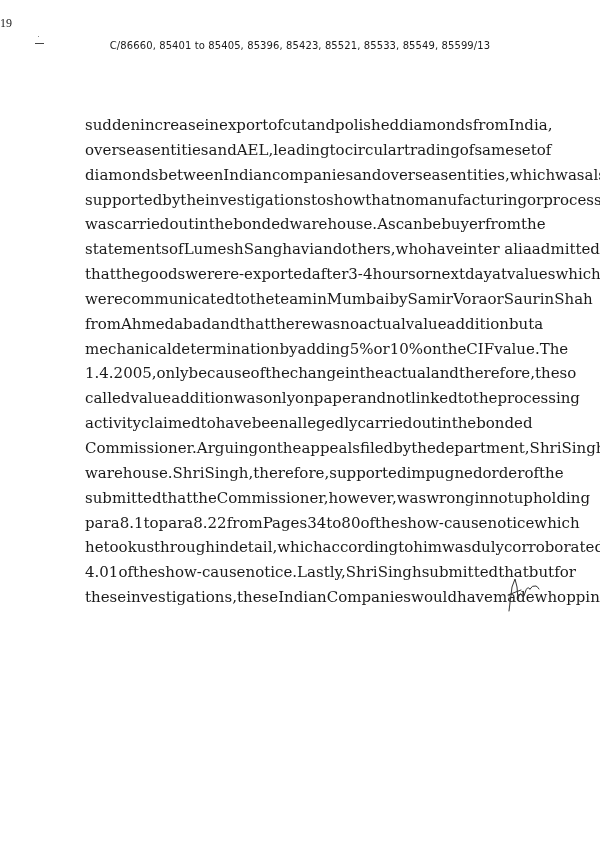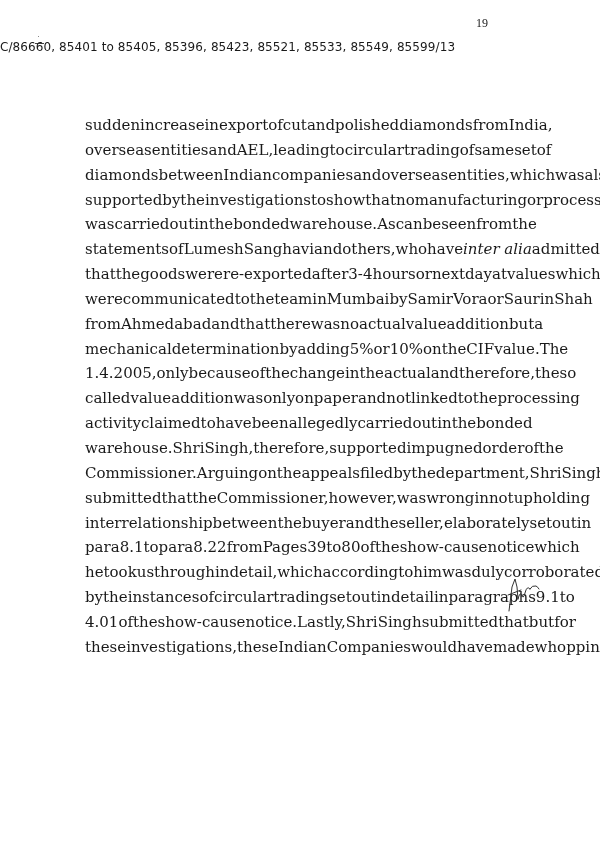--- a/index.html
+++ b/index.html
@@ -12,31 +12,32 @@
       height: 848px;
       position: relative;
       overflow: hidden;
       color: #1a1a1a;
     }
     .page-number {
       position: absolute;
       top: 16px;
       left: 0;
       width: 488px;
-      text-align: right;
+      text-align: left;
       font-family: "Liberation Serif", serif;
       font-size: 12px;
     }
     .case-ref {
       position: absolute;
       top: 40px;
       left: 0;
       width: 600px;
+      text-align: center;
       font-family: "DejaVu Sans", sans-serif;
-      font-size: 12px;
+      font-size: 10px;
       letter-spacing: 0.1px;
     }
     .margin-mark {
       position: absolute;
       top: 43px;
       left: 35px;
       width: 9px;
       height: 1px;
       background: #444;
     }
@@ -58,21 +59,20 @@
       line-height: 24.85px;
     }
     .line {
       display: block;
       text-align: justify;
       text-align-last: justify;
       white-space: nowrap;
       height: 24.85px;
     }
     .italic {
-      font-style: italic;
     }
     .signature {
       position: absolute;
       left: 505px;
       top: 573px;
       width: 50px;
       height: 40px;
     }
   </style>
 </head>
@@ -82,35 +82,33 @@
 <div class="margin-mark"></div>
 
 <div class="page-number">19</div>
 <div class="case-ref">C/86660, 85401 to 85405, 85396, 85423, 85521, 85533, 85549, 85599/13</div>
 
 <div class="body-text" id="body-text">
     <div class="line just"><span>sudden</span><span>increase</span><span>in</span><span>export</span><span>of</span><span>cut</span><span>and</span><span>polished</span><span>diamonds</span><span>from</span><span>India,</span></div>
     <div class="line just"><span>overseas</span><span>entities</span><span>and</span><span>AEL,</span><span>leading</span><span>to</span><span>circular</span><span>trading</span><span>of</span><span>same</span><span>set</span><span>of</span></div>
     <div class="line just"><span>diamonds</span><span>between</span><span>Indian</span><span>companies</span><span>and</span><span>overseas</span><span>entities,</span><span>which</span><span>was</span><span>also</span></div>
     <div class="line just"><span>supported</span><span>by</span><span>the</span><span>investigations</span><span>to</span><span>show</span><span>that</span><span>no</span><span>manufacturing</span><span>or</span><span>process</span></div>
-    <div class="line just"><span>was</span><span>carried</span><span>out</span><span>in</span><span>the</span><span>bonded</span><span>warehouse.</span><span>As</span><span>can</span><span>be</span><span>seen</span><span>from</span><span>the</span></div>
+    <div class="line just"><span>was</span><span>carried</span><span>out</span><span>in</span><span>the</span><span>bonded</span><span>warehouse.</span><span>As</span><span>can</span><span>be</span><span>buyer</span><span>from</span><span>the</span></div>
     <div class="line just"><span>statements</span><span>of</span><span>Lumesh</span><span>Sanghavi</span><span>and</span><span>others,</span><span>who</span><span>have</span><span class="italic">inter alia</span><span>admitted</span></div>
     <div class="line just"><span>that</span><span>the</span><span>goods</span><span>were</span><span>re-exported</span><span>after</span><span>3-4</span><span>hours</span><span>or</span><span>next</span><span>day</span><span>at</span><span>values</span><span>which</span></div>
     <div class="line just"><span>were</span><span>communicated</span><span>to</span><span>the</span><span>team</span><span>in</span><span>Mumbai</span><span>by</span><span>Samir</span><span>Vora</span><span>or</span><span>Saurin</span><span>Shah</span></div>
     <div class="line just"><span>from</span><span>Ahmedabad</span><span>and</span><span>that</span><span>there</span><span>was</span><span>no</span><span>actual</span><span>value</span><span>addition</span><span>but</span><span>a</span></div>
     <div class="line just"><span>mechanical</span><span>determination</span><span>by</span><span>adding</span><span>5%</span><span>or</span><span>10%</span><span>on</span><span>the</span><span>CIF</span><span>value.</span><span>The</span></div>
     <div class="line just"><span>1.4.2005,</span><span>only</span><span>because</span><span>of</span><span>the</span><span>change</span><span>in</span><span>the</span><span>actual</span><span>and</span><span>therefore,</span><span>the</span><span>so</span></div>
     <div class="line just"><span>called</span><span>value</span><span>addition</span><span>was</span><span>only</span><span>on</span><span>paper</span><span>and</span><span>not</span><span>linked</span><span>to</span><span>the</span><span>processing</span></div>
     <div class="line just"><span>activity</span><span>claimed</span><span>to</span><span>have</span><span>been</span><span>allegedly</span><span>carried</span><span>out</span><span>in</span><span>the</span><span>bonded</span></div>
+    <div class="line just"><span>Commissioner.</span><span>Arguing</span><span>on</span><span>the</span><span>appeals</span><span>filed</span><span>by</span><span>the</span><span>department,</span><span>Shri</span><span>Singh</span></div>
     <div class="line just"><span>warehouse.</span><span>Shri</span><span>Singh,</span><span>therefore,</span><span>supported</span><span>impugned</span><span>order</span><span>of</span><span>the</span></div>
-    <div class="line just"><span>Commissioner.</span><span>Arguing</span><span>on</span><span>the</span><span>appeals</span><span>filed</span><span>by</span><span>the</span><span>department,</span><span>Shri</span><span>Singh</span></div>
     <div class="line just"><span>submitted</span><span>that</span><span>the</span><span>Commissioner,</span><span>however,</span><span>was</span><span>wrong</span><span>in</span><span>not</span><span>upholding</span></div>
-    <div class="line just"><span>inter</span><span>relationship</span><span>between</span><span>the</span><span>buyer</span><span>and</span><span>the</span><span>seller,</span><span>elaborately</span><span>set</span><span>out</span><span>in</span></div>
-    <div class="line just"><span>para</span><span>8.1</span><span>to</span><span>para</span><span>8.22</span><span>from</span><span>Pages</span><span>39</span><span>to</span><span>80</span><span>of</span><span>the</span><span>show-cause</span><span>notice</span><span>which</span></div>
+    <div class="line just"><span>para</span><span>8.1</span><span>to</span><span>para</span><span>8.22</span><span>from</span><span>Pages</span><span>34</span><span>to</span><span>80</span><span>of</span><span>the</span><span>show-cause</span><span>notice</span><span>which</span></div>
     <div class="line just"><span>he</span><span>took</span><span>us</span><span>through</span><span>in</span><span>detail,</span><span>which</span><span>according</span><span>to</span><span>him</span><span>was</span><span>duly</span><span>corroborated</span></div>
-    <div class="line just"><span>by</span><span>the</span><span>instances</span><span>of</span><span>circular</span><span>trading</span><span>set</span><span>out</span><span>in</span><span>detail</span><span>in</span><span>paragraphs</span><span>9.1</span><span>to</span></div>
     <div class="line just"><span>4.01</span><span>of</span><span>the</span><span>show-cause</span><span>notice.</span><span>Lastly,</span><span>Shri</span><span>Singh</span><span>submitted</span><span>that</span><span>but</span><span>for</span></div>
     <div class="line just"><span>these</span><span>investigations,</span><span>these</span><span>Indian</span><span>Companies</span><span>would</span><span>have</span><span>made</span><span>whopping</span></div>
   </div>
 
 <svg class="signature" viewBox="0 0 50 40">
   <path d="M4 38 L7 14 L10 6 L12 14 L13 26 M3 22 L16 17 M13 26 Q15 18 17 22 Q18 27 20 20 Q22 12 25 16 M25 16 Q27 12 31 13 Q33 14 34 16" fill="none" stroke="#333" stroke-width="1" stroke-linecap="round" stroke-linejoin="round"></path>
 </svg>
 
 </body></html>

